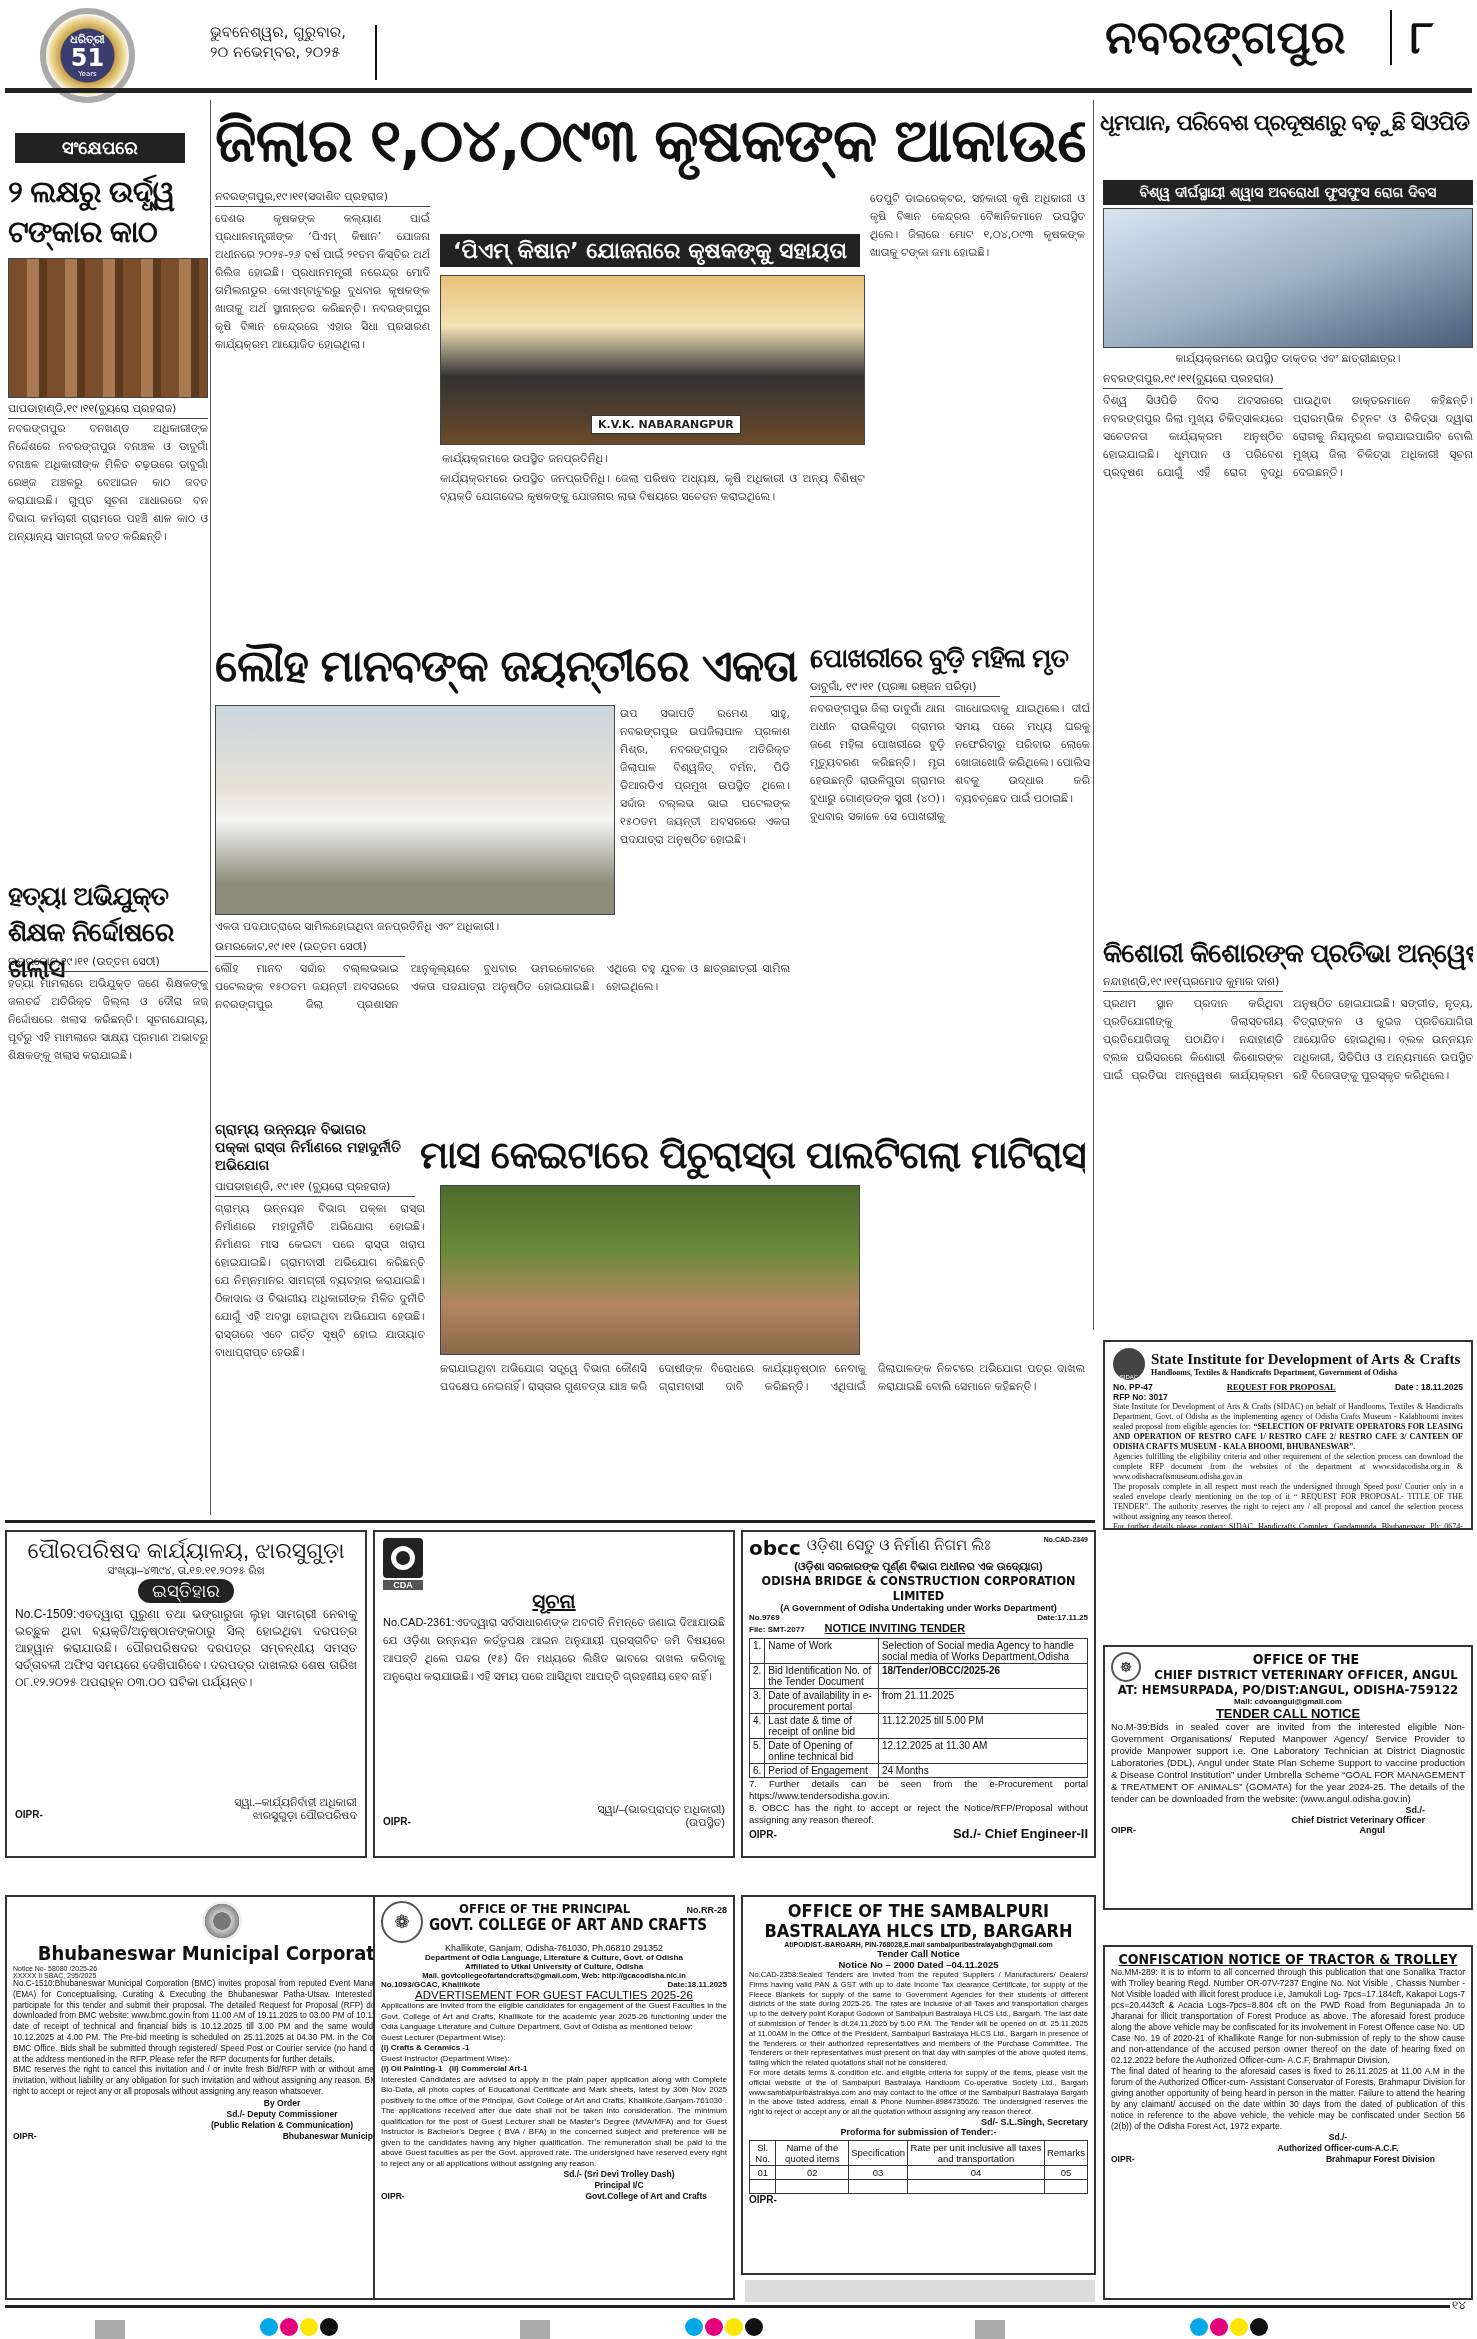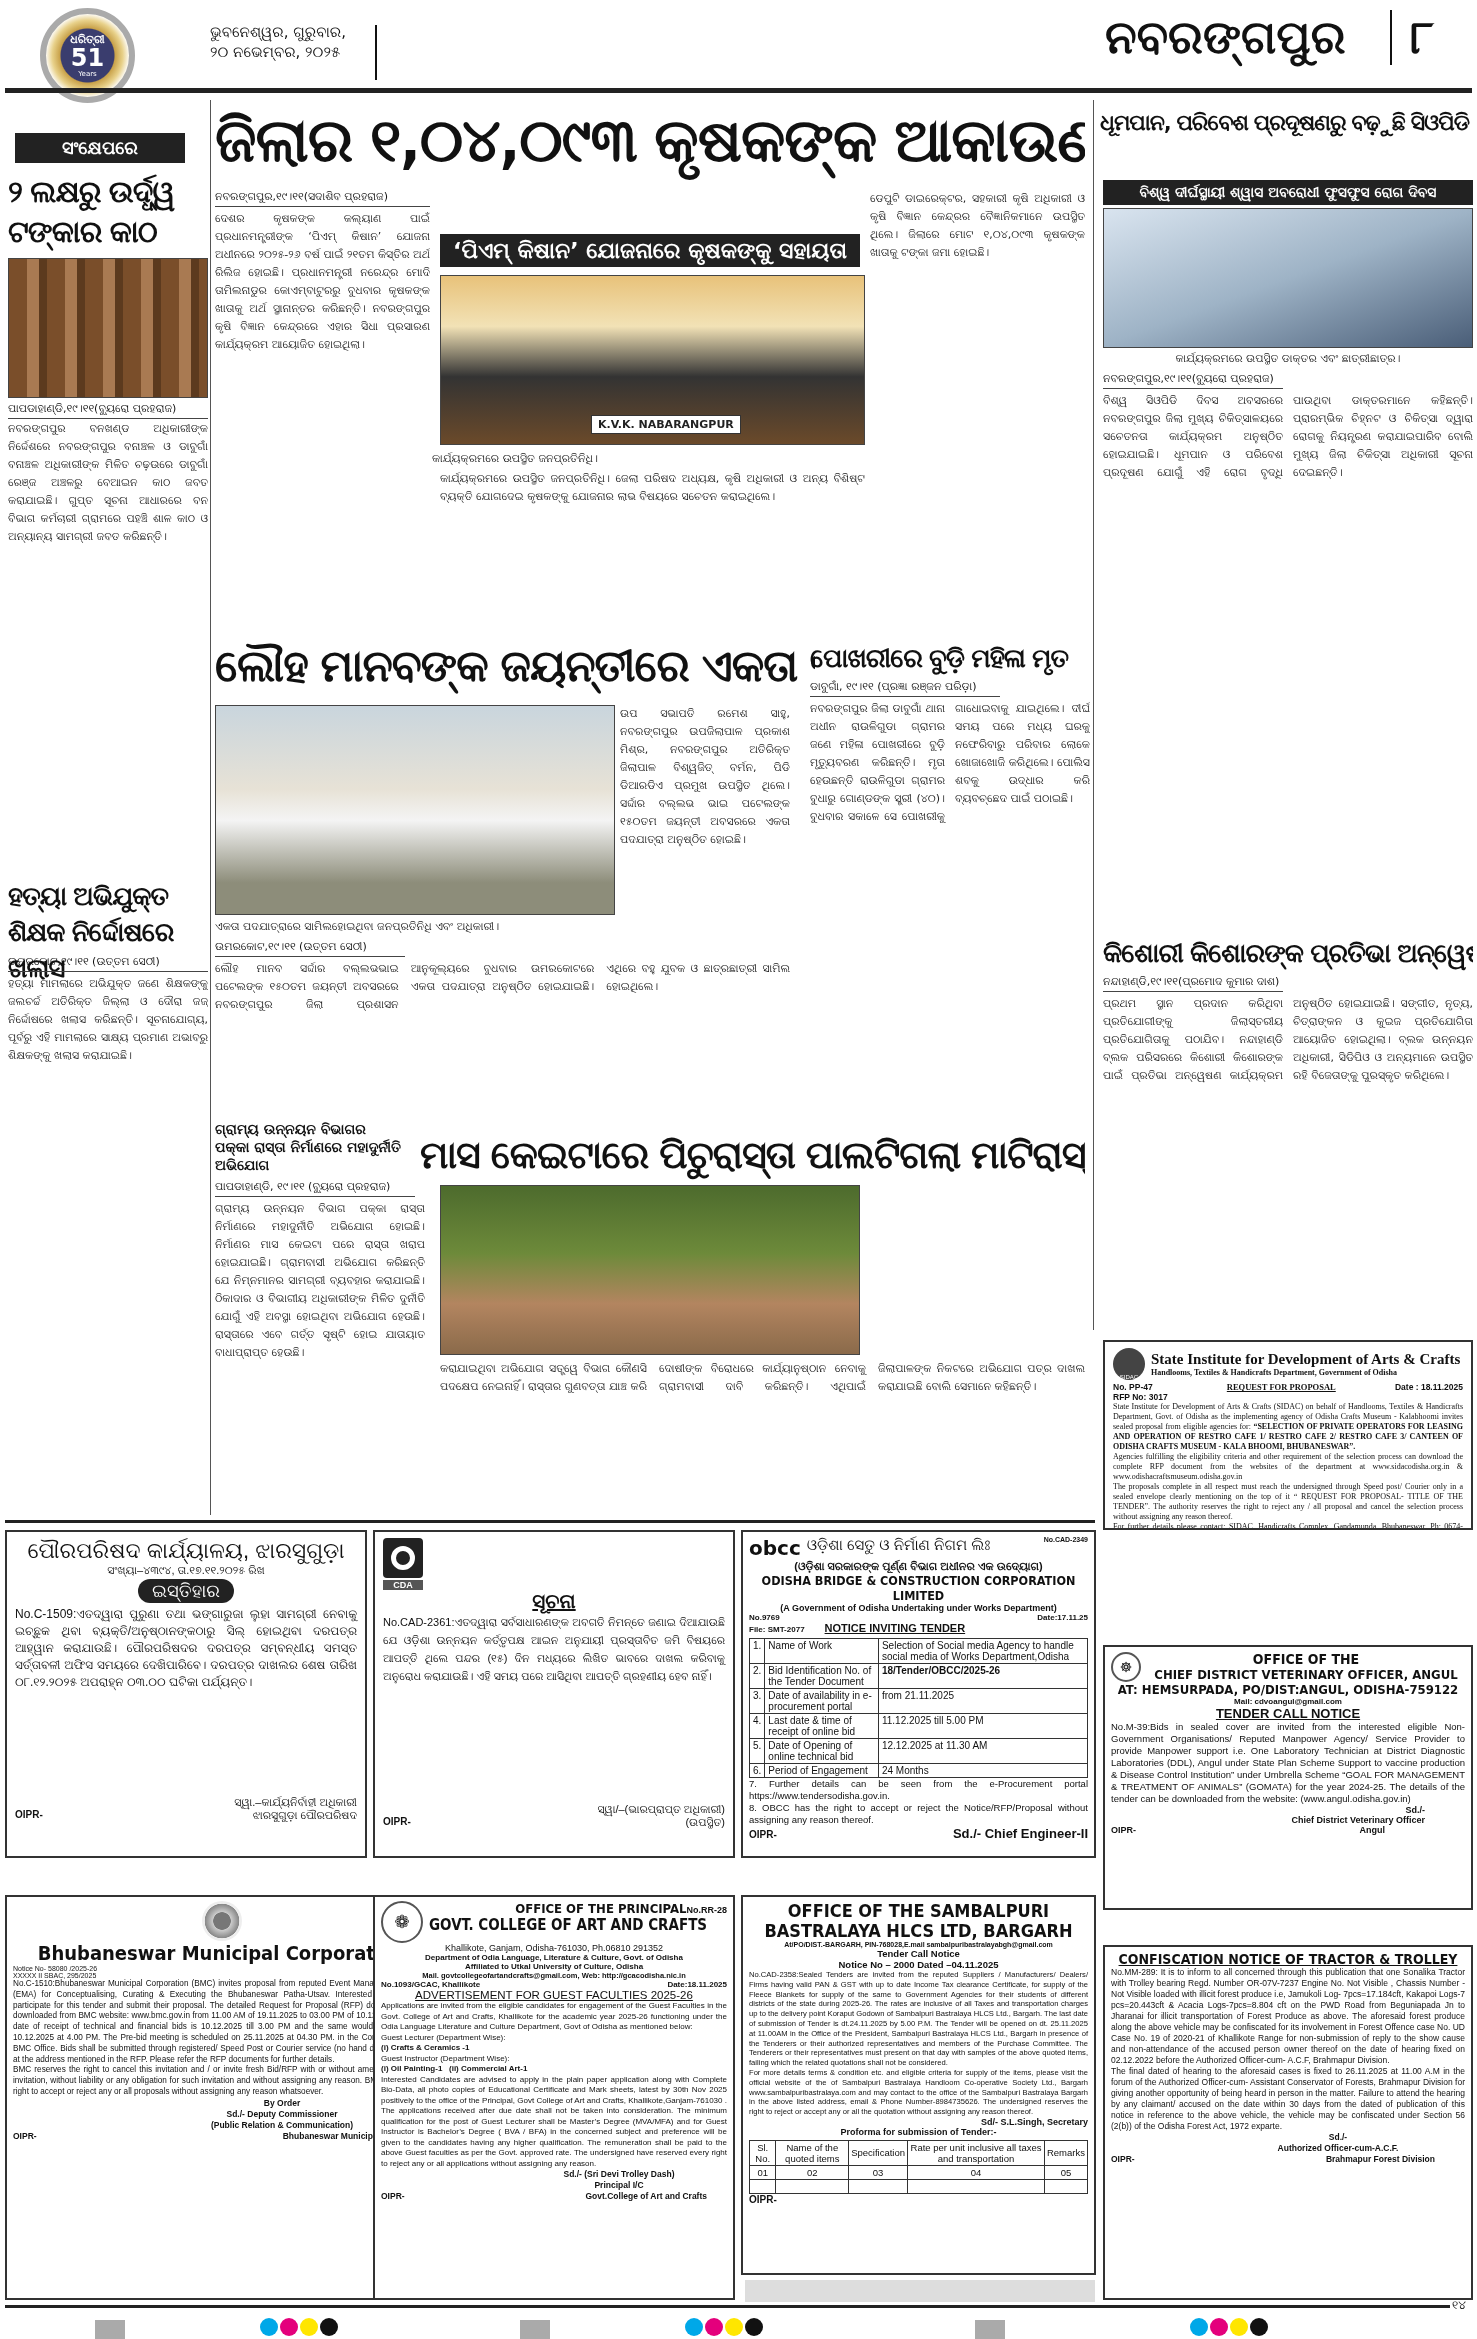--- a/index.html
+++ b/index.html
@@ -67,21 +67,21 @@
 <div class="abs txt" style="left:8px;top:975px;width:200px;height:540px">ହତ୍ୟା ମାମଲାରେ ଅଭିଯୁକ୍ତ ଜଣେ ଶିକ୍ଷକଙ୍କୁ ଜଲଚର୍ଚ୍ଚ ଅତିରିକ୍ତ ଜିଲ୍ଲା ଓ ଦୌରା ଜଜ୍ ନିର୍ଦ୍ଦୋଷରେ ଖଲାସ କରିଛନ୍ତି। ସୂଚନାଯୋଗ୍ୟ, ପୂର୍ବରୁ ଏହି ମାମଲାରେ ସାକ୍ଷ୍ୟ ପ୍ରମାଣ ଅଭାବରୁ ଶିକ୍ଷକଙ୍କୁ ଖଲାସ କରାଯାଇଛି।</div>
 <div class="abs col-div" style="left:210px;top:100px;height:1415px"></div>
 
 <div class="abs headline" style="left:215px;top:100px;width:870px;font-size:60px;line-height:80px;white-space:nowrap;overflow:hidden">ଜିଲାର ୧,୦୪,୦୯୩ କୃଷକଙ୍କ ଆକାଉଣ୍ଟକୁ ଆସିଲା ଟଙ୍କା</div>
 <div class="abs byline" style="left:215px;top:190px;width:215px">ନବରଙ୍ଗପୁର,୧୯।୧୧(ସଦାଶିବ ପ୍ରହରାଜ)</div>
 <div class="abs txt" style="left:215px;top:210px;width:215px;height:405px">ଦେଶର କୃଷକଙ୍କ କଲ୍ୟାଣ ପାଇଁ ପ୍ରଧାନମନ୍ତ୍ରୀଙ୍କ ‘ପିଏମ୍ କିଷାନ’ ଯୋଜନା ଅଧୀନରେ ୨୦୨୫-୨୬ ବର୍ଷ ପାଇଁ ୨୧ତମ କିସ୍ତିର ଅର୍ଥ ରିଲିଜ ହୋଇଛି। ପ୍ରଧାନମନ୍ତ୍ରୀ ନରେନ୍ଦ୍ର ମୋଦି ତାମିଲନାଡୁର କୋଏମ୍ବାଟୁରରୁ ବୁଧବାର କୃଷକଙ୍କ ଖାତାକୁ ଅର୍ଥ ସ୍ଥାନାନ୍ତର କରିଛନ୍ତି। ନବରଙ୍ଗପୁର କୃଷି ବିଜ୍ଞାନ କେନ୍ଦ୍ରରେ ଏହାର ସିଧା ପ୍ରସାରଣ କାର୍ଯ୍ୟକ୍ରମ ଆୟୋଜିତ ହୋଇଥିଲା।</div>
 <div class="abs kicker" style="left:440px;top:234px;width:420px;font-size:22px">‘ପିଏମ୍ କିଷାନ’ ଯୋଜନାରେ କୃଷକଙ୍କୁ ସହାୟତା</div>
 <div class="abs photo meet" style="left:440px;top:275px;width:425px;height:170px">
   <div style="position:absolute;left:150px;bottom:10px;background:#fff;color:#222;font-size:11px;font-weight:bold;padding:2px 6px;border:1px solid #333">K.V.K. NABARANGPUR</div>
 </div>
-<div class="abs txt" style="left:432px;top:450px;width:425px;height:18px;text-align:left">କାର୍ଯ୍ୟକ୍ରମରେ ଉପସ୍ଥିତ ଜନପ୍ରତିନିଧି।</div>
+<div class="abs txt" style="left:442px;top:450px;width:425px;height:18px;text-align:left">କାର୍ଯ୍ୟକ୍ରମରେ ଉପସ୍ଥିତ ଜନପ୍ରତିନିଧି।</div>
 <div class="abs txt" style="left:440px;top:470px;width:425px;height:145px">କାର୍ଯ୍ୟକ୍ରମରେ ଉପସ୍ଥିତ ଜନପ୍ରତିନିଧି। ଜେଲା ପରିଷଦ ଅଧ୍ୟକ୍ଷ, କୃଷି ଅଧିକାରୀ ଓ ଅନ୍ୟ ବିଶିଷ୍ଟ ବ୍ୟକ୍ତି ଯୋଗଦେଇ କୃଷକଙ୍କୁ ଯୋଜନାର ଲାଭ ବିଷୟରେ ସଚେତନ କରାଇଥିଲେ।</div>
 <div class="abs txt" style="left:870px;top:190px;width:215px;height:425px">ଡେପୁଟି ଡାଇରେକ୍ଟର, ସହକାରୀ କୃଷି ଅଧିକାରୀ ଓ କୃଷି ବିଜ୍ଞାନ କେନ୍ଦ୍ରର ବୈଜ୍ଞାନିକମାନେ ଉପସ୍ଥିତ ଥିଲେ। ଜିଲାରେ ମୋଟ ୧,୦୪,୦୯୩ କୃଷକଙ୍କ ଖାତାକୁ ଟଙ୍କା ଜମା ହୋଇଛି।</div>
 
 <div class="abs col-div" style="left:1093px;top:100px;height:1230px"></div>
 <div class="abs headline" style="left:1100px;top:108px;width:375px;font-size:22px;line-height:30px;white-space:nowrap;overflow:hidden">ଧୂମପାନ, ପରିବେଶ ପ୍ରଦୂଷଣରୁ ବଢ଼ୁଛି ସିଓପିଡି ରୋଗ</div>
 <div class="abs kicker" style="left:1103px;top:180px;width:370px;font-size:14px">ବିଶ୍ୱ ଦୀର୍ଘସ୍ଥାୟୀ ଶ୍ୱାସ ଅବରୋଧୀ ଫୁସଫୁସ ରୋଗ ଦିବସ</div>
 <div class="abs photo lab" style="left:1103px;top:208px;width:370px;height:140px"></div>
 <div class="abs txt" style="left:1103px;top:350px;width:370px;height:18px;text-align:center">କାର୍ଯ୍ୟକ୍ରମରେ ଉପସ୍ଥିତ ଡାକ୍ତର ଏବଂ ଛାତ୍ରୀଛାତ୍ର।</div>
 <div class="abs byline" style="left:1103px;top:372px;width:180px">ନବରଙ୍ଗପୁର,୧୯।୧୧(ବ୍ୟୁରୋ ପ୍ରହରାଜ)</div>
 <div class="abs txt" style="left:1103px;top:392px;width:370px;height:535px;column-count:2;column-gap:10px">ବିଶ୍ୱ ସିଓପିଡି ଦିବସ ଅବସରରେ ନବରଙ୍ଗପୁର ଜିଲା ମୁଖ୍ୟ ଚିକିତ୍ସାଳୟରେ ସଚେତନତା କାର୍ଯ୍ୟକ୍ରମ ଅନୁଷ୍ଠିତ ହୋଇଯାଇଛି। ଧୂମପାନ ଓ ପରିବେଶ ପ୍ରଦୂଷଣ ଯୋଗୁଁ ଏହି ରୋଗ ବୃଦ୍ଧି ପାଉଥିବା ଡାକ୍ତରମାନେ କହିଛନ୍ତି। ପ୍ରାରମ୍ଭିକ ଚିହ୍ନଟ ଓ ଚିକିତ୍ସା ଦ୍ୱାରା ରୋଗକୁ ନିୟନ୍ତ୍ରଣ କରାଯାଇପାରିବ ବୋଲି ମୁଖ୍ୟ ଜିଲା ଚିକିତ୍ସା ଅଧିକାରୀ ସୂଚନା ଦେଇଛନ୍ତି।</div>
@@ -272,21 +272,21 @@
   <div style="display:flex;justify-content:space-between;font-size:8.5px;font-weight:bold">
       <span>OIPR-</span>
       <span>Bhubaneswar Municipal Corporation</span>
     </div>
 </div>
 
 <div class="abs ad" style="left:373px;top:1895px;width:362px;height:405px;padding:4px 6px">
   <div style="display:flex;gap:6px">
     <div style="width:42px;height:42px;border-radius:50%;border:2px solid #555;text-align:center;line-height:38px;font-size:18px">❁</div>
     <div style="flex:1">
-      <div style="display:flex;justify-content:flex-end;align-items:baseline">
+      <div style="display:flex;justify-content:space-between;align-items:baseline">
         <span style="font-size:13px;font-weight:bold;font-family:'DejaVu Sans Condensed','DejaVu Sans',sans-serif;margin-left:30px">OFFICE OF THE PRINCIPAL</span>
         <span style="font-size:9px;font-weight:bold">No.RR-28</span>
       </div>
       <div style="font-size:15px;font-weight:bold;font-family:'DejaVu Sans Condensed','DejaVu Sans',sans-serif">GOVT. COLLEGE OF ART AND CRAFTS</div>
     </div>
   </div>
   <div class="atitle" style="font-size:9px;font-weight:normal">Khallikote, Ganjam, Odisha-761030, Ph.06810 291352</div>
   <div class="atitle" style="font-size:8px">Department of Odia Language, Literature &amp; Culture, Govt. of Odisha</div>
   <div class="atitle" style="font-size:8px">Affiliated to Utkal University of Culture, Odisha</div>
   <div class="atitle" style="font-size:7.5px">Mail. govtcollegeofartandcrafts@gmail.com, Web: http://gcacodisha.nic.in</div>

